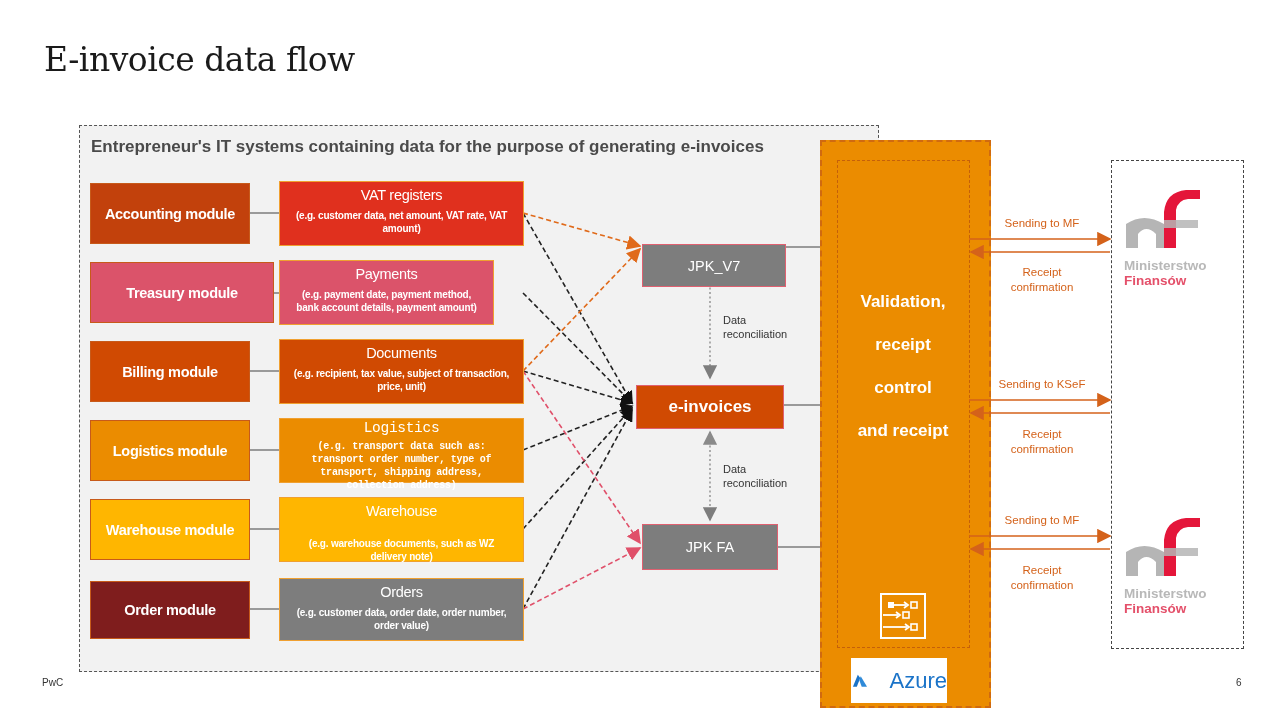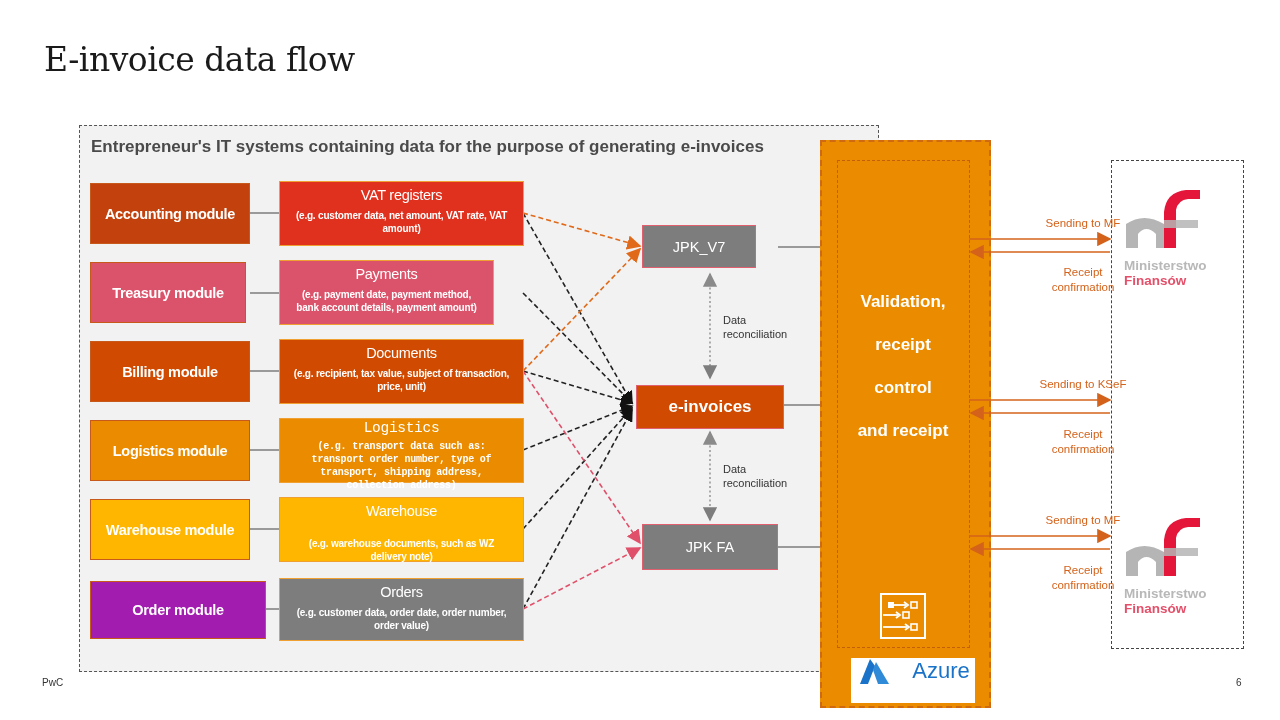--- a/index.html
+++ b/index.html
@@ -11,23 +11,23 @@
   .module { display: flex; align-items: center; justify-content: center; color: #fff; font-size: 14.5px; font-weight: bold; box-sizing: border-box; border: 1.5px solid #c75a1a; text-align: center; letter-spacing: -0.3px; }
   .databox { display: flex; flex-direction: column; align-items: center; color: #fff; box-sizing: border-box; border: 1.5px solid #f0a030; text-align: center; padding-top: 5px; }
   .databox .dt { font-size: 14.5px; letter-spacing: -0.3px; }
   .databox .dd { font-size: 10px; font-weight: bold; line-height: 13px; margin-top: 6px; padding: 0 10px; letter-spacing: -0.2px; }
   .out { display: flex; align-items: center; justify-content: center; color: #fff; box-sizing: border-box; border: 1.5px solid #e06070; }
   .valid-outer { left: 820px; top: 140px; width: 171px; height: 568px; background: #eb8c00; border: 2px dashed #d06a10; box-sizing: border-box; }
   .valid-inner { left: 837px; top: 160px; width: 133px; height: 488px; border: 1.5px dashed #c5600a; box-sizing: border-box; }
   .valid-text { left: 838px; top: 280px; width: 130px; color: #fff; font-weight: bold; font-size: 17px; text-align: center; line-height: 43px; }
   .mf-box { left: 1111px; top: 160px; width: 133px; height: 489px; border: 1.5px dashed #444; box-sizing: border-box; background: #fff; }
   .lbl-small { font-size: 11px; color: #333; line-height: 14px; }
-  .lbl-or { font-size: 11.5px; color: #d4621a; line-height: 15px; text-align: center; padding-left: 41px; }
+  .lbl-or { font-size: 11.5px; color: #d4621a; line-height: 15px; text-align: center; }
   .footer { font-size: 10px; color: #333; }
-  .azure { left: 851px; top: 658px; width: 124px; height: 45px; background: #fff; display: flex; align-items: flex-start; justify-content: center; gap: 22px; }
+  .azure { left: 851px; top: 658px; width: 96px; height: 45px; background: #fff; display: flex; align-items: center; justify-content: center; gap: 22px; }
   .azure span { color: #1a73c8; font-size: 22px; }
 </style>
 </head>
 <body>
 
 <div class="abs title">E-invoice data flow</div>
 
 <div class="abs it-panel"></div>
 <div class="abs it-title">Entrepreneur's IT systems containing data for the purpose of generating e-invoices</div>
 
@@ -89,33 +89,33 @@
   <g stroke="#7d7d7d" stroke-width="1.5" fill="none" marker-end="url(#ah-grey)">
     <line x1="778" y1="247" x2="834" y2="247"></line>
     <line x1="784" y1="405" x2="834" y2="405"></line>
     <line x1="778" y1="547" x2="834" y2="547"></line>
   </g>
 </svg>
 
 <div class="abs module" style="left:90px;top:183px;width:160px;height:61px;background:#c2410c;">
     <span>Accounting module</span>
   </div>
-<div class="abs module" style="left:90px;top:262px;width:156px;height:61px;background:#db536a;">
+<div class="abs module" style="left:90px;top:262px;width:184px;height:61px;background:#db536a;">
     <span>Treasury module</span>
   </div>
 <div class="abs module" style="left:90px;top:341px;width:160px;height:61px;background:#d04a02;">
     <span>Billing module</span>
   </div>
 <div class="abs module" style="left:90px;top:420px;width:160px;height:61px;background:#eb8c00;">
     <span>Logistics module</span>
   </div>
 <div class="abs module" style="left:90px;top:499px;width:160px;height:61px;background:#ffb600;">
     <span>Warehouse module</span>
   </div>
-<div class="abs module" style="left:90px;top:581px;width:176px;height:58px;background:#a21caf;">
+<div class="abs module" style="left:90px;top:581px;width:160px;height:58px;background:#7f1d1d;">
     <span>Order module</span>
   </div>
 
 <div class="abs databox" style="left:279px;top:181px;width:245px;height:65px;background:#e0301e;">
   <div class="dt">VAT registers</div>
   <div class="dd">(e.g. customer data, net amount, VAT rate, VAT amount)</div>
 </div>
 <div class="abs databox" style="left:279px;top:260px;width:215px;height:65px;background:#db536a;">
   <div class="dt">Payments</div>
   <div class="dd">(e.g. payment date, payment method, bank account details, payment amount)</div>
@@ -130,21 +130,21 @@
 </div>
 <div class="abs databox" style="left:279px;top:497px;width:245px;height:65px;background:#ffb600;gap:12px;">
   <div class="dt">Warehouse</div>
   <div class="dd">(e.g. warehouse documents, such as WZ delivery note)</div>
 </div>
 <div class="abs databox" style="left:279px;top:578px;width:245px;height:63px;background:#7d7d7d;">
   <div class="dt">Orders</div>
   <div class="dd">(e.g. customer data, order date, order number, order value)</div>
 </div>
 
-<div class="abs out" style="left:642px;top:225px;width:114px;height:43px;background:#7d7d7d;font-size:14.5px;">
+<div class="abs out" style="left:642px;top:244px;width:144px;height:43px;background:#7d7d7d;font-size:14.5px;">
     <span>JPK_V7</span>
   </div>
 <div class="abs out" style="left:636px;top:385px;width:148px;height:44px;background:#d04a02;font-size:17px;font-weight:bold;">
     <span>e-invoices</span>
   </div>
 <div class="abs out" style="left:642px;top:524px;width:136px;height:46px;background:#7d7d7d;font-size:14.5px;">
     <span>JPK FA</span>
   </div>
 
 <div class="abs lbl-small" style="left:723px;top:313px;">

